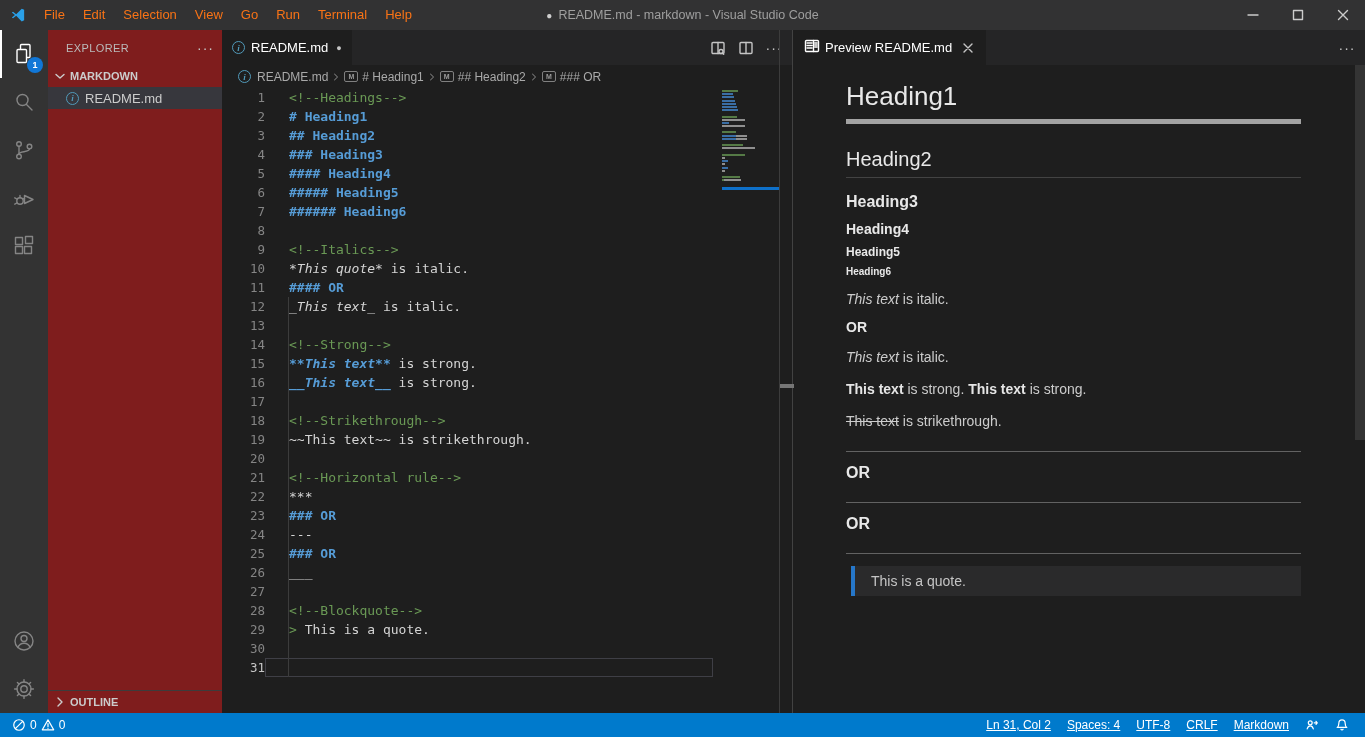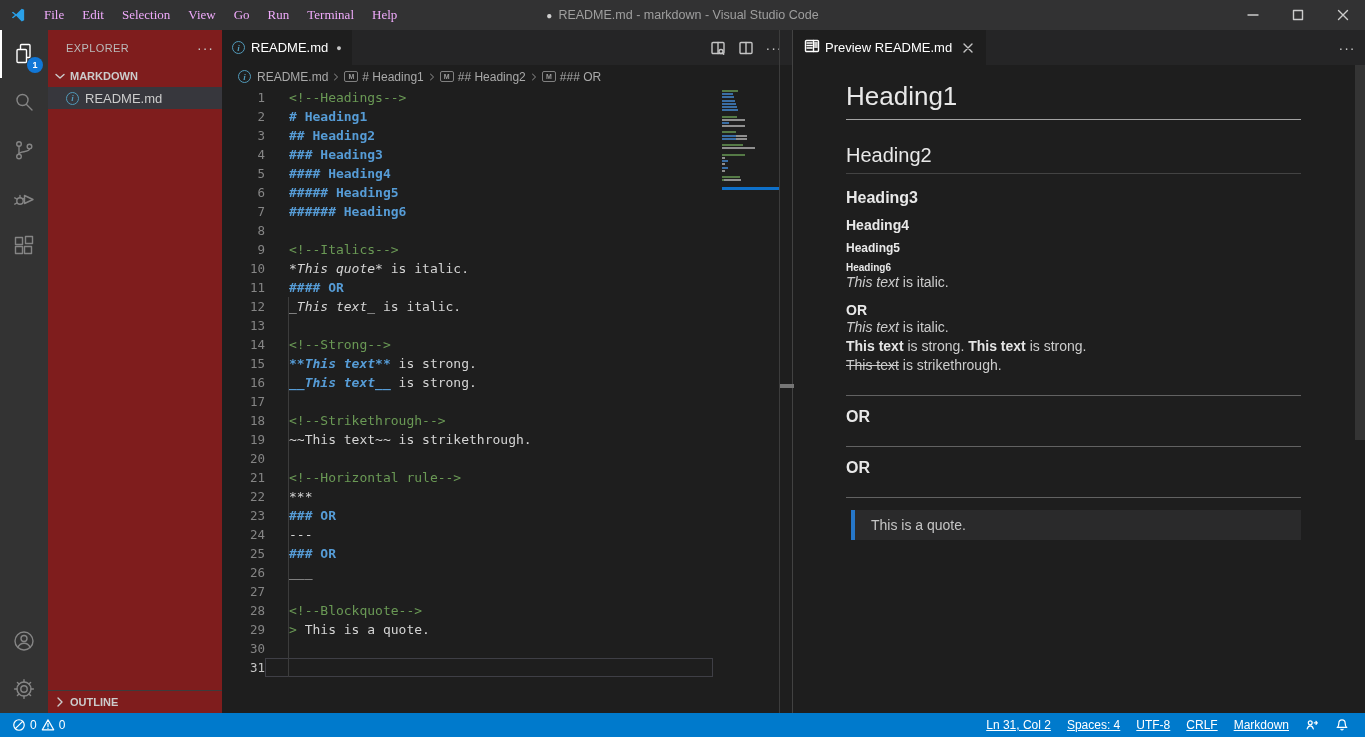--- a/index.html
+++ b/index.html
@@ -3,21 +3,21 @@
 <meta charset="utf-8">
 <style>
   * { box-sizing: border-box; margin: 0; padding: 0; }
   html,body { background:#1e1e1e; }
   body { font-family:"Liberation Sans", sans-serif; }
   #app { position:relative; width:1365px; height:737px; overflow:hidden; background:#1e1e1e; font-size:13px; color:#cccccc; }
 
   
   .titlebar { position:absolute; left:0; top:0; width:1365px; height:30px; background:#323233; display:flex; align-items:center; }
   .vscode-logo { width:18px; height:18px; margin:0 8px 0 9px; }
-  .menu-item { padding:0 9px; height:30px; line-height:30px; color:#f0abfc; font-size:13px; cursor:default;font-family:Liberation Serif, serif; }
+  .menu-item { padding:0 9px; height:30px; line-height:30px; color:#f97316; font-size:13px; cursor:default; }
   .win-title { position:absolute; left:50%; transform:translateX(-50%); color:#9f9f9f; font-size:12.5px; white-space:nowrap; }
   .win-title .dot { color:#cfcfcf; font-size:10px; margin-right:6px; }
   .win-controls { position:absolute; right:0; top:0; height:30px; display:flex; }
   .win-btn { width:45px; height:30px; display:flex; align-items:center; justify-content:center; color:#cccccc; }
 
   
   .activitybar { position:absolute; left:0; top:30px; width:48px; height:683px; background:#333333; display:flex; flex-direction:column; }
   .act-item { position:relative; width:48px; height:48px; display:flex; align-items:center; justify-content:center; color:#858585; }
   .act-item.active { color:#ffffff; }
   .act-item.active::before { content:""; position:absolute; left:0; top:0; width:2px; height:48px; background:#ffffff; }
@@ -72,27 +72,27 @@
   .mm-inner { padding:2px 0 0 4px; }
   .mm-line { height:3.2px; display:flex; }
   .mm-line span { height:2px; display:inline-block; }
   .mm-current { height:3px; width:57px; background:#0e70c9; margin-top:1px; }
   .overview-ruler { position:absolute; left:557px; top:0; width:14px; height:683px; border-left:1px solid #3c3c3c; }
   .overview-cursor { position:absolute; left:0; top:354px; width:14px; height:4px; background:#767676; }
 
   
   .preview-group { position:absolute; left:794px; top:30px; width:571px; height:683px; background:#1e1e1e; }
   .pv-content { position:absolute; left:0; top:35px; right:0; bottom:0; padding:0 64px 0 52px; color:#cccccc; font-size:14px; overflow:hidden; }
-  .pv-content h1 { font-size:26px; font-weight:normal; color:#e8e8e8; margin-top:16px; padding-bottom:7px; border-bottom:1px solid #a3a3a3; }
+  .pv-content h1 { font-size:26px; font-weight:normal; color:#e8e8e8; margin-top:16px; padding-bottom:7px; border-bottom:5px solid #a3a3a3; }
   .pv-content h2 { font-size:20px; font-weight:normal; color:#e8e8e8; margin-top:24px; padding-bottom:6px; border-bottom:1px solid #434343; }
   .pv-content h3 { font-size:16px; font-weight:bold; color:#e8e8e8; margin-top:15px; }
   .pv-content h4 { font-size:14px; font-weight:bold; color:#e8e8e8; margin-top:10px; }
   .pv-content h5 { font-size:12px; font-weight:bold; color:#e8e8e8; margin-top:8px; }
   .pv-content h6 { font-size:10px; font-weight:bold; color:#e8e8e8; margin-top:7px; }
-  .pv-content p { line-height:1.35; }
+  .pv-content p { margin-top:13px; line-height:1.35; }
   .pv-content hr { border:none; border-top:1px solid #626262; margin-top:20px; }
   .pv-content h3.after-hr { margin-top:12px; }
   .pv-seg-i { font-style:italic; }
   .pv-seg-b { font-weight:bold; color:#e5e5e5; }
   .pv-seg-s { text-decoration:line-through; }
   .pv-bq { margin-top:12px; margin-left:5px; background:#2a2a2b; border-left:4px solid #2677c9; padding:7px 16px; color:#c5c5c5; }
   .pv-scroll-thumb { position:absolute; right:0; top:35px; width:10px; height:375px; background:rgba(121,121,121,0.25); }
 
   
   .statusbar { position:absolute; left:0; top:713px; width:1365px; height:24px; background:#007acc; color:#ffffff; display:flex; align-items:center; font-size:12px; }

